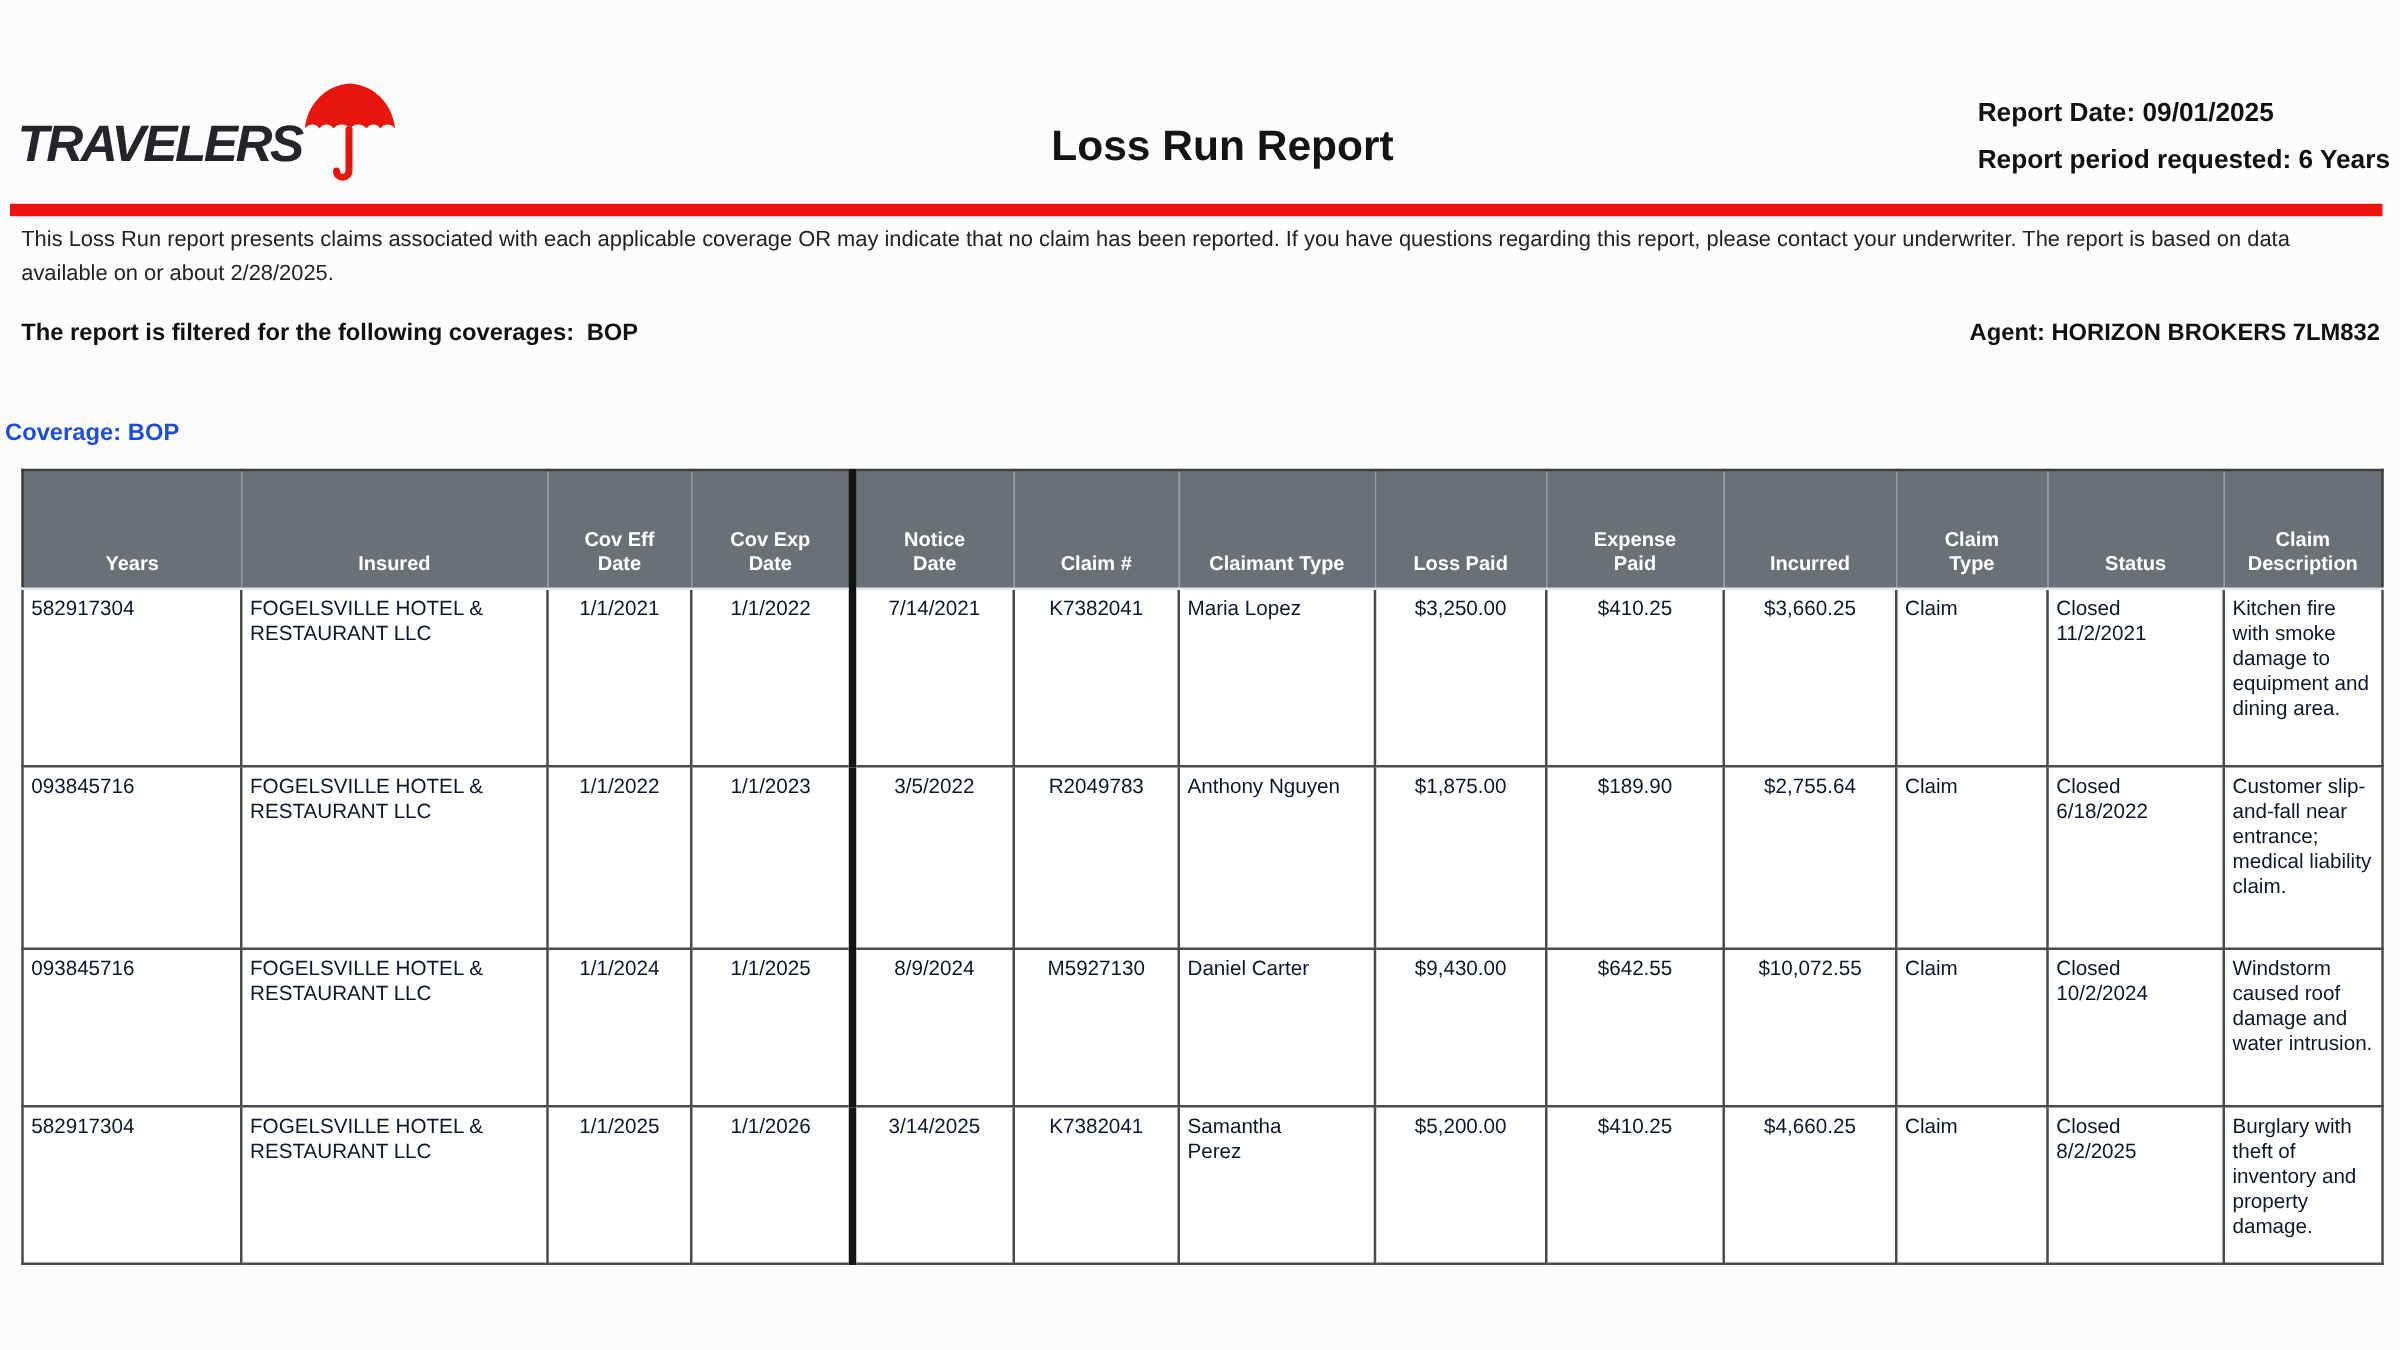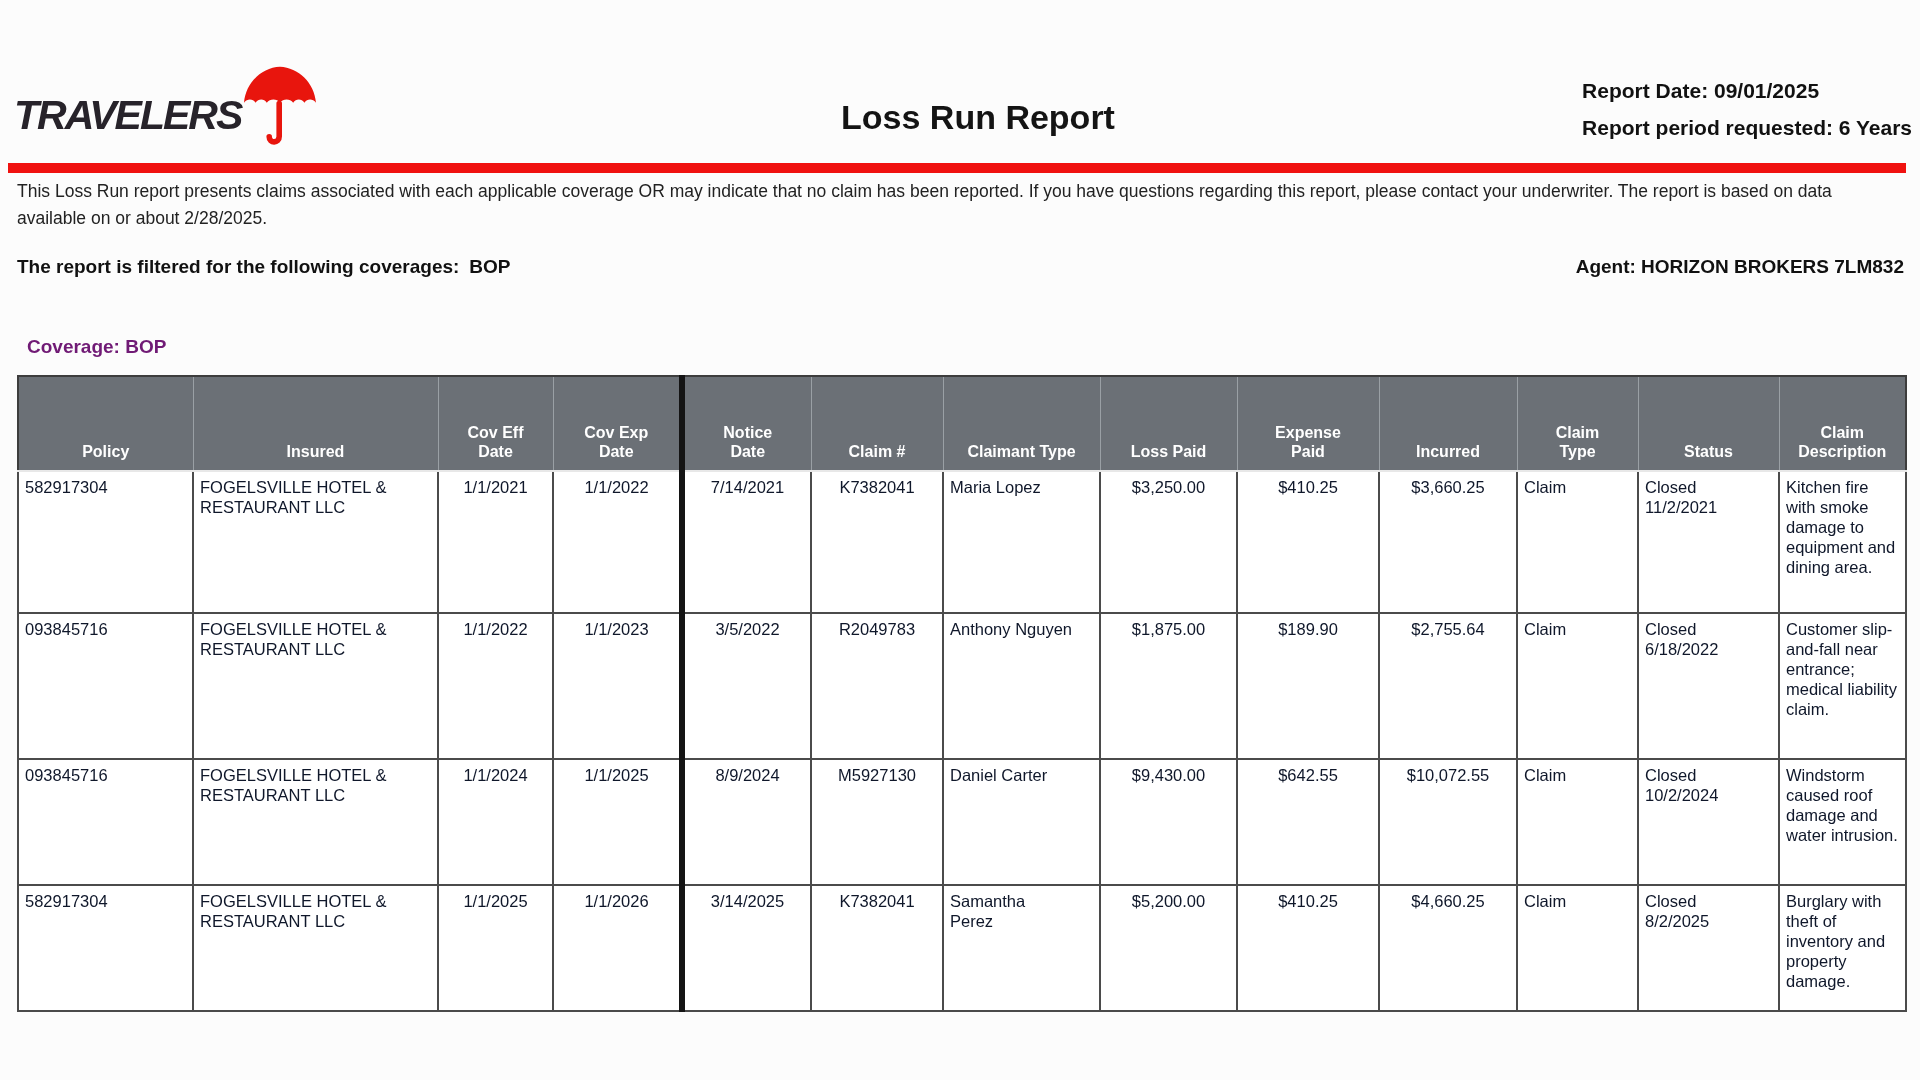--- a/index.html
+++ b/index.html
@@ -17,21 +17,21 @@
                 font-size:34px; font-weight:bold; color:#141414;padding-left:36px; }
   .meta { position:absolute; right:8px; top:72px; 
           font-size:21px; font-weight:bold; line-height:37px; color:#111; }
   .red-rule { position:absolute; left:8px; right:14px; top:163px; height:10px; background:#F01210; }
 
   
   .intro { margin:33px 30px 0 17px; font-size:17.5px; line-height:27px; max-width:1880px; color:#222; }
   .filter-row { display:flex; justify-content:space-between; margin:24px 16px 0 17px;
                 font-size:19px; font-weight:bold; color:#111; }
   .filter-left .val { margin-left:10px; }
-  .coverage-heading { margin:58px 0 0 27px; font-size:19px; font-weight:bold; color:#701a75; }
+  .coverage-heading { margin:58px 0 0 4px; font-size:19px; font-weight:bold; color:#1d4ed8; }
 
   
   .tbl-wrap { margin:17px 0 0 17px; }
   table { border-collapse:collapse; table-layout:fixed; width:1888px; border:2px solid #3d3d3d; }
   th { background:#6B7076; color:#ffffff; font-size:16px; font-weight:bold; line-height:19px;
        vertical-align:bottom; text-align:center; height:95px; padding:6px 4px 9px;
        border-right:1.5px solid #9aa0a5; border-bottom:2px solid #e8e8e8; white-space:pre-line; }
   th:last-child { border-right:none; }
   td { border:2px solid #4b4b4b; vertical-align:top; font-size:16.5px; line-height:20px;
        padding:5px 6px; white-space:pre-line; word-wrap:break-word; background:#fff; color:#0f172a; }
@@ -87,21 +87,21 @@
           <col style="width:157px">
           <col style="width:137px">
         <col style="width:142px">
           <col style="width:138px">
           <col style="width:121px">
           <col style="width:141px">
         <col style="width:127px">
       </colgroup>
       <thead>
         <tr>
-          <th>Policy</th>
+          <th>Years</th>
           <th>Insured</th>
           <th>Cov Eff
 Date</th>
           <th>Cov Exp
 Date</th>
           <th>Notice
 Date</th>
           <th>Claim #</th>
           <th>Claimant Type</th>
           <th>Loss Paid</th>

